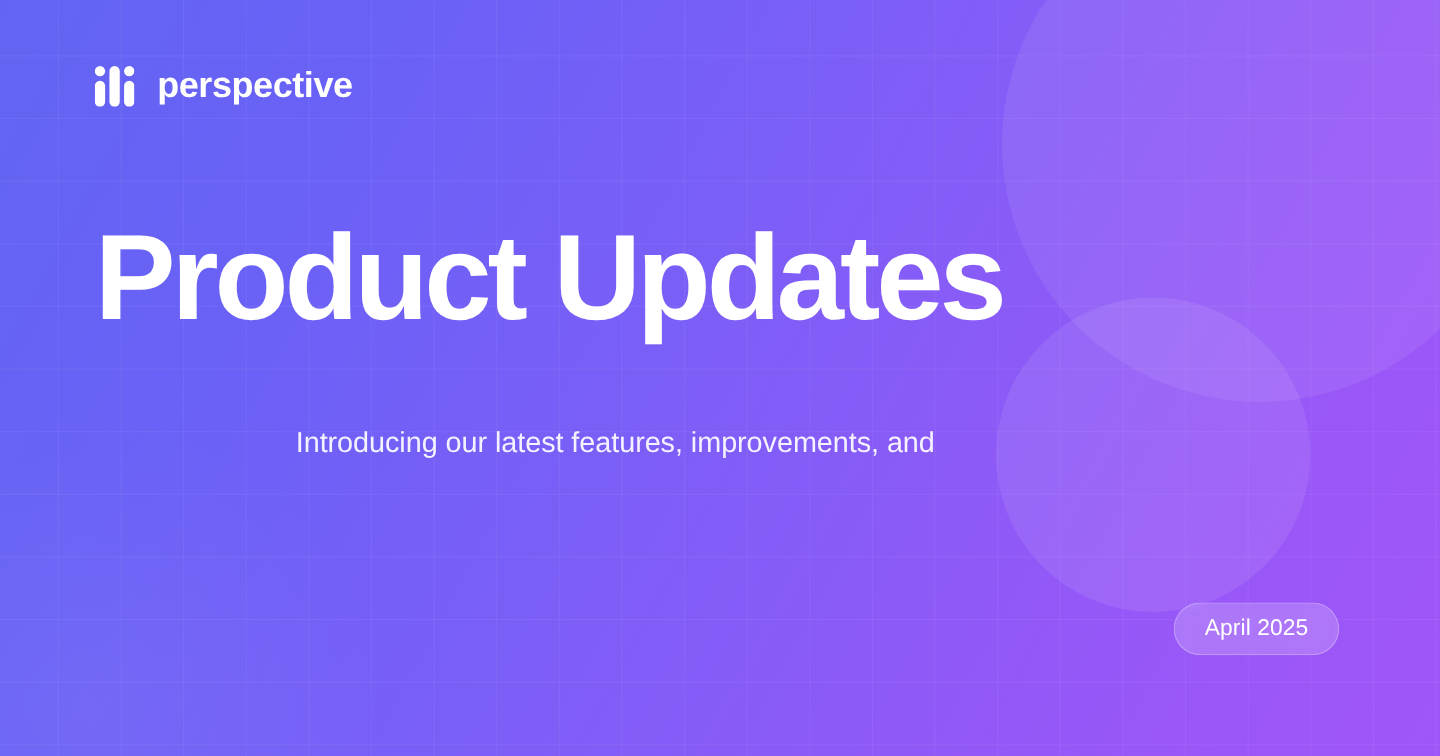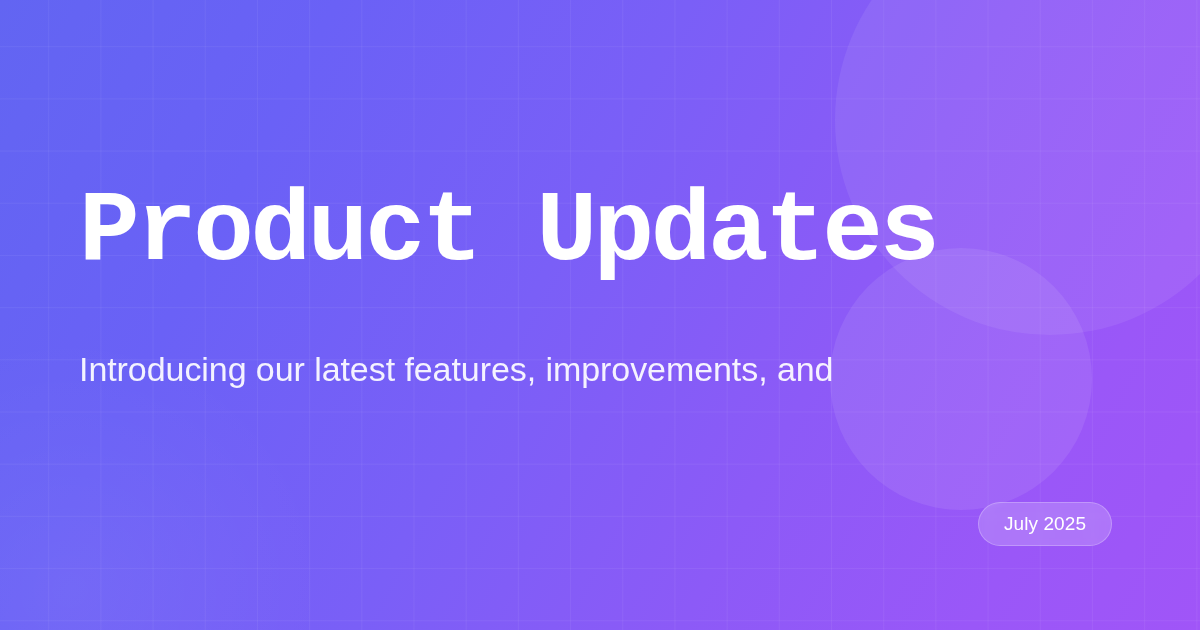--- a/index.html
+++ b/index.html
@@ -86,32 +86,32 @@
 
   .headline {
     position:absolute;
     left:79px; top:182px;
     color:#ffffff;
     font-size:101px;
     font-weight:700;
     letter-spacing:-0.034em;
     line-height:1.0;
     white-space:nowrap;
-    font-family:Liberation Mono, monospace;
   }
 
   .subtitle {
     position:absolute;
     left:79px; top:350px;
     width:700px;
     color:rgba(255,255,255,0.92);
-    font-size:34px;
+    font-size:24px;
     font-weight:400;
     letter-spacing:-0.002em;
     line-height:39px;
+    text-align:right;
   }
   .subtitle-line { display:block; white-space:nowrap; }
 
   
 
   .date-badge {
     position:absolute;
     left:978px; top:502px;
     height:44px;
     padding:0 25px;
@@ -132,22 +132,32 @@
 </head>
 <body>
 
 <div class="canvas">
 
   <div class="grid-overlay"></div>
   <div class="blob blob-large"></div>
   <div class="blob blob-small"></div>
   <div class="blob blob-glow"></div>
 
+  <div class="logo">
+    <svg class="logo-mark" viewBox="0 0 33 34" aria-hidden="true">
+      <circle cx="4.3" cy="4.3" r="4.3" fill="#ffffff"></circle>
+      <rect x="0" y="12.2" width="8.6" height="21.8" rx="4.3" fill="#ffffff"></rect>
+      <rect x="12.2" y="0" width="8.6" height="34" rx="4.3" fill="#ffffff"></rect>
+      <circle cx="28.7" cy="4.3" r="4.3" fill="#ffffff"></circle>
+      <rect x="24.4" y="12.2" width="8.6" height="21.8" rx="4.3" fill="#ffffff"></rect>
+    </svg>
+    <span class="logo-word">perspective</span>
+  </div>
 
   <h1 class="headline">Product Updates</h1>
 
   <p class="subtitle">
     <span class="subtitle-line">Introducing our latest features, improvements, and</span>
   </p>
 
-  <div class="date-badge">July 2025</div>
+  <div class="date-badge">April 2025</div>
 
 </div>
 
 </body></html>

